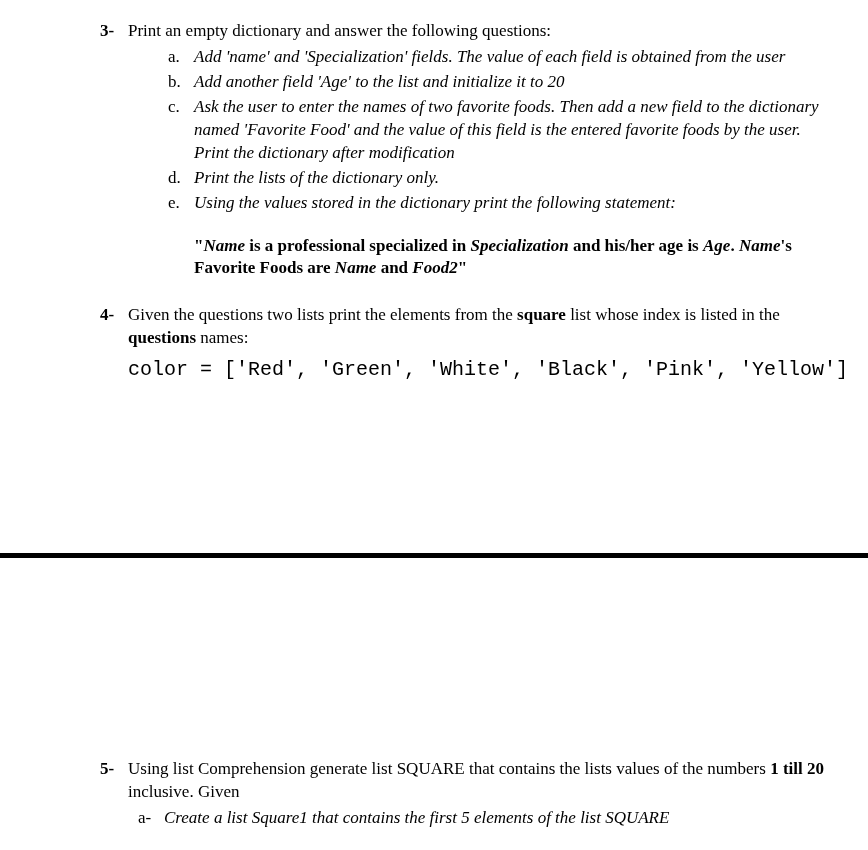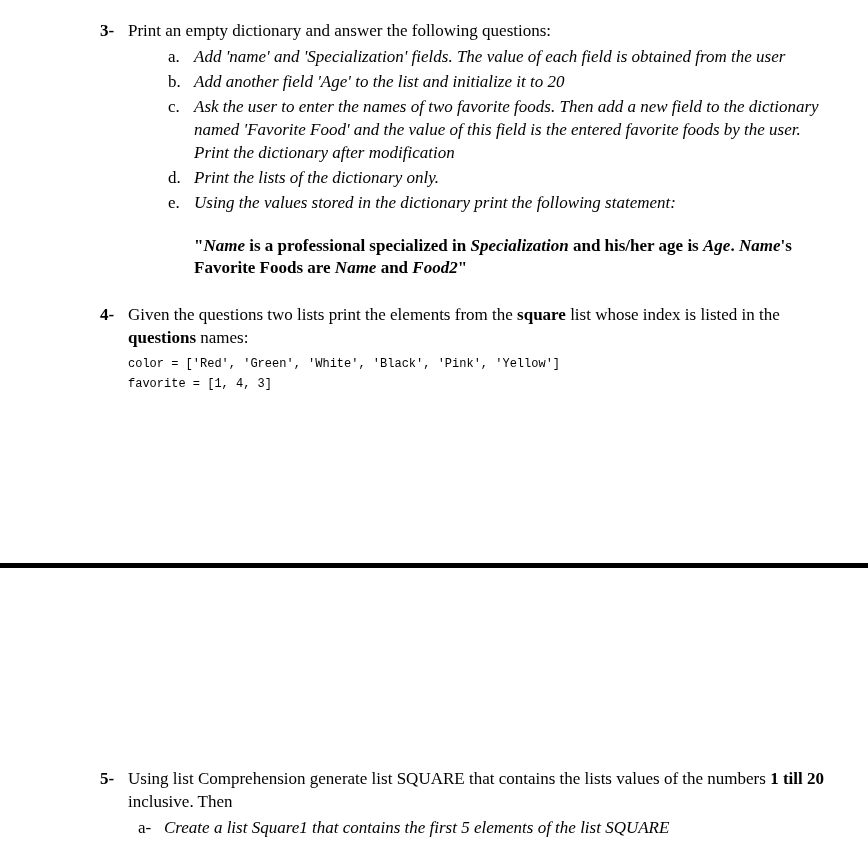--- a/index.html
+++ b/index.html
@@ -44,21 +44,21 @@
   .stmt {
     margin: 20px 0 18px 66px;
     font-weight: bold;
   }
   .stmt .ital {
     font-style: italic;
     text-align: right;
   }
   .code {
     font-family: Consolas, "Courier New", monospace;
-    font-size: 12px;
+    font-size: 20px;
     white-space: pre;
     margin: 4px 0 0 28px;
   }
   .divider {
     border-top: 5px solid #000;
     margin: 140px 0 0 0;
     width: 100%;
   }
   .big-gap {
     height: 200px;
@@ -101,34 +101,33 @@
     </div>
   </div>
 
   <div class="q">
     <div class="q-num">4-</div>
     <div class="q-body">
       <span>Given the questions two lists print the elements from the </span><b>square</b><span> list whose index is listed in the </span><b>questions</b><span> names:</span>
     </div>
   </div>
   <div class="code">color = ['Red', 'Green', 'White', 'Black', 'Pink', 'Yellow']</div>
-  <div class="code">favorite = [1, 4, 3]</div>
 
 </div>
 
 <div class="divider"></div>
 
 <div class="big-gap"></div>
 
 <div class="page" style="padding-top:0;">
 
   <div class="q">
     <div class="q-num">5-</div>
     <div class="q-body">
-      <span>Using list Comprehension generate list SQUARE that contains the lists values of the numbers </span><b>1 till 20</b><span> inclusive. Then</span>
+      <span>Using list Comprehension generate list SQUARE that contains the lists values of the numbers </span><b>1 till 20</b><span> inclusive. Given</span>
       <div class="sublist" style="padding-left:10px;">
         <div class="sub">
           <div class="sub-num">a-</div>
           <div class="sub-body">Create a list Square1 that contains the first 5 elements of the list SQUARE</div>
         </div>
 
       </div>
     </div>
   </div>
 

